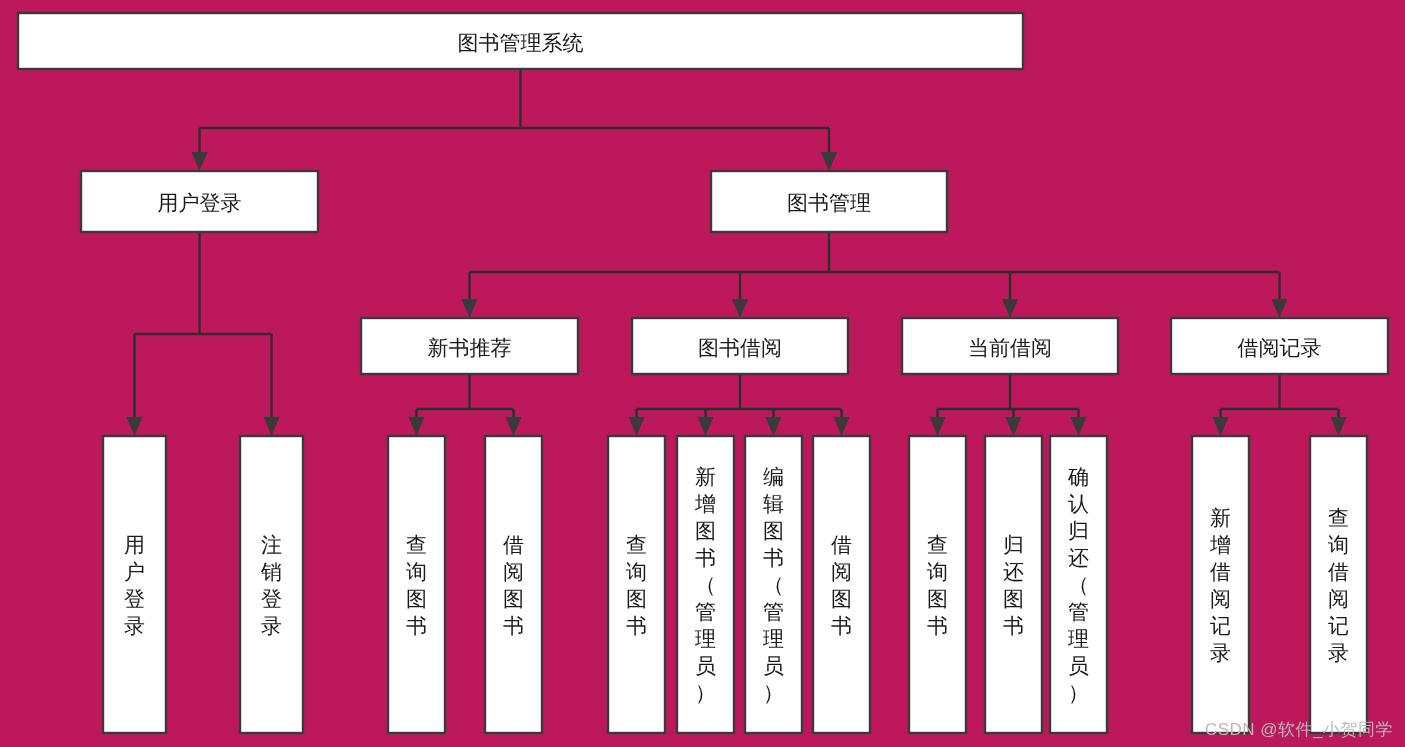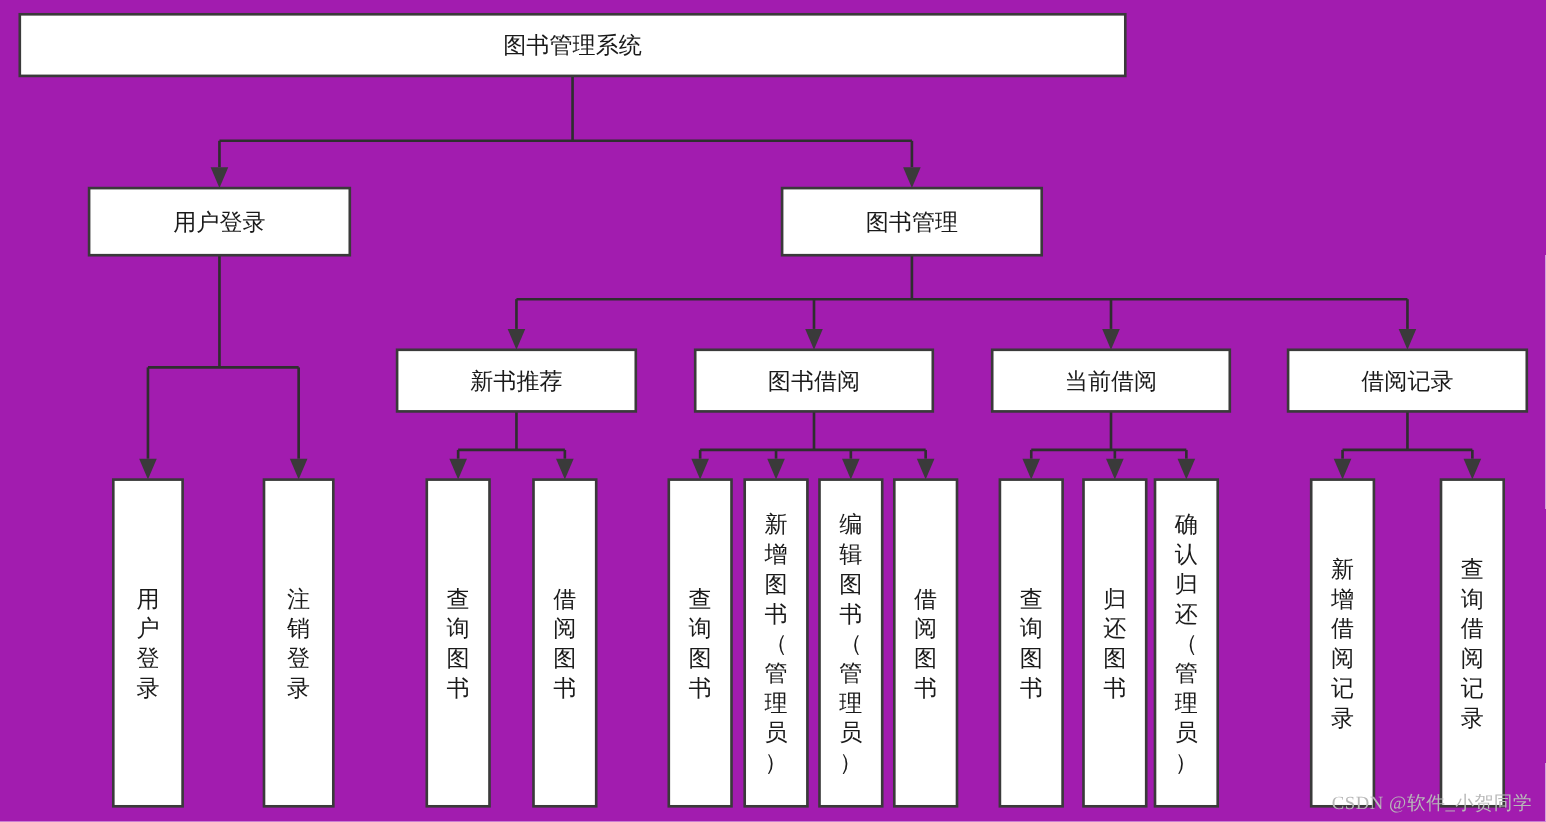--- a/index.html
+++ b/index.html
@@ -8,21 +8,21 @@
     padding: 0;
     background: #ffffff;
   }
   body {
     font-family: "Liberation Sans", "DejaVu Sans", sans-serif;
   }
   #diagram-root {
     position: relative;
     width: 1405px;
     height: 747px;
-    background: #a21caf;
+    background: #be185d;
     overflow: hidden;
   }
   svg.diagram-svg {
     position: absolute;
     top: 0;
     left: 0;
     width: 1405px;
     height: 747px;
     display: block;
   }
@@ -51,21 +51,21 @@
   .node-label-v {
     font-family: "Liberation Sans", "DejaVu Sans", sans-serif;
     font-size: 21px;
     fill: #1a1a1a;
     text-anchor: middle;
   }
   .watermark-text {
     position: absolute;
     right: 12px;
     bottom: 6px;
-    font-family: Liberation Serif, serif;
+    font-family: Liberation Sans, sans-serif;
     font-size: 17px;
     color: #b8b8b8;
     letter-spacing: 0.5px;
     white-space: nowrap;
     user-select: none;
   }
 </style>
 </head>
 <body>
 

